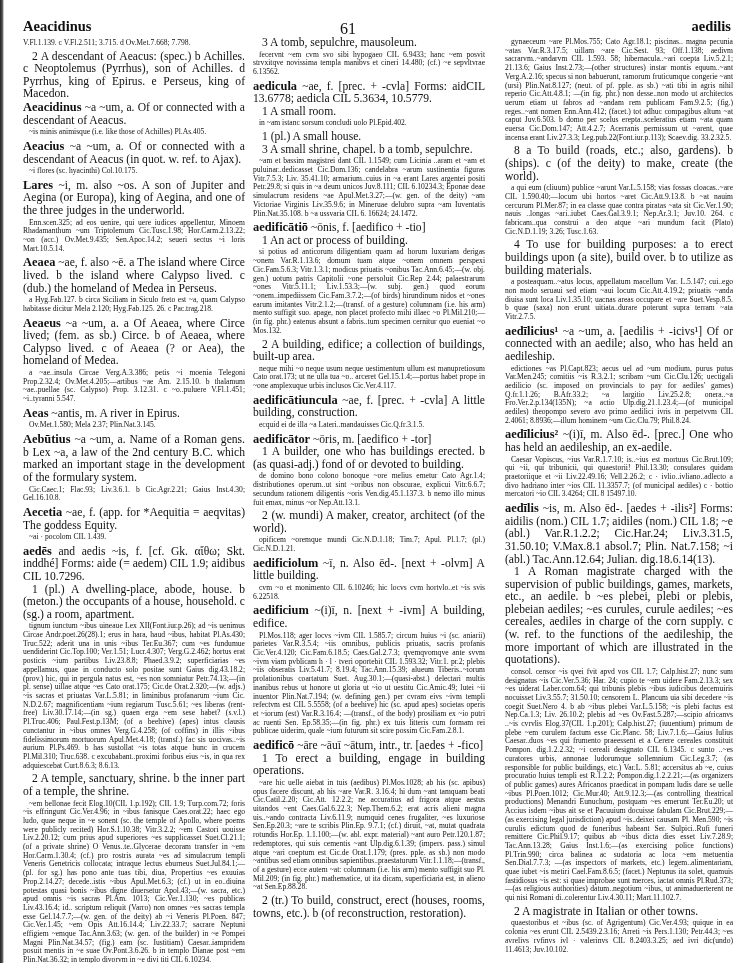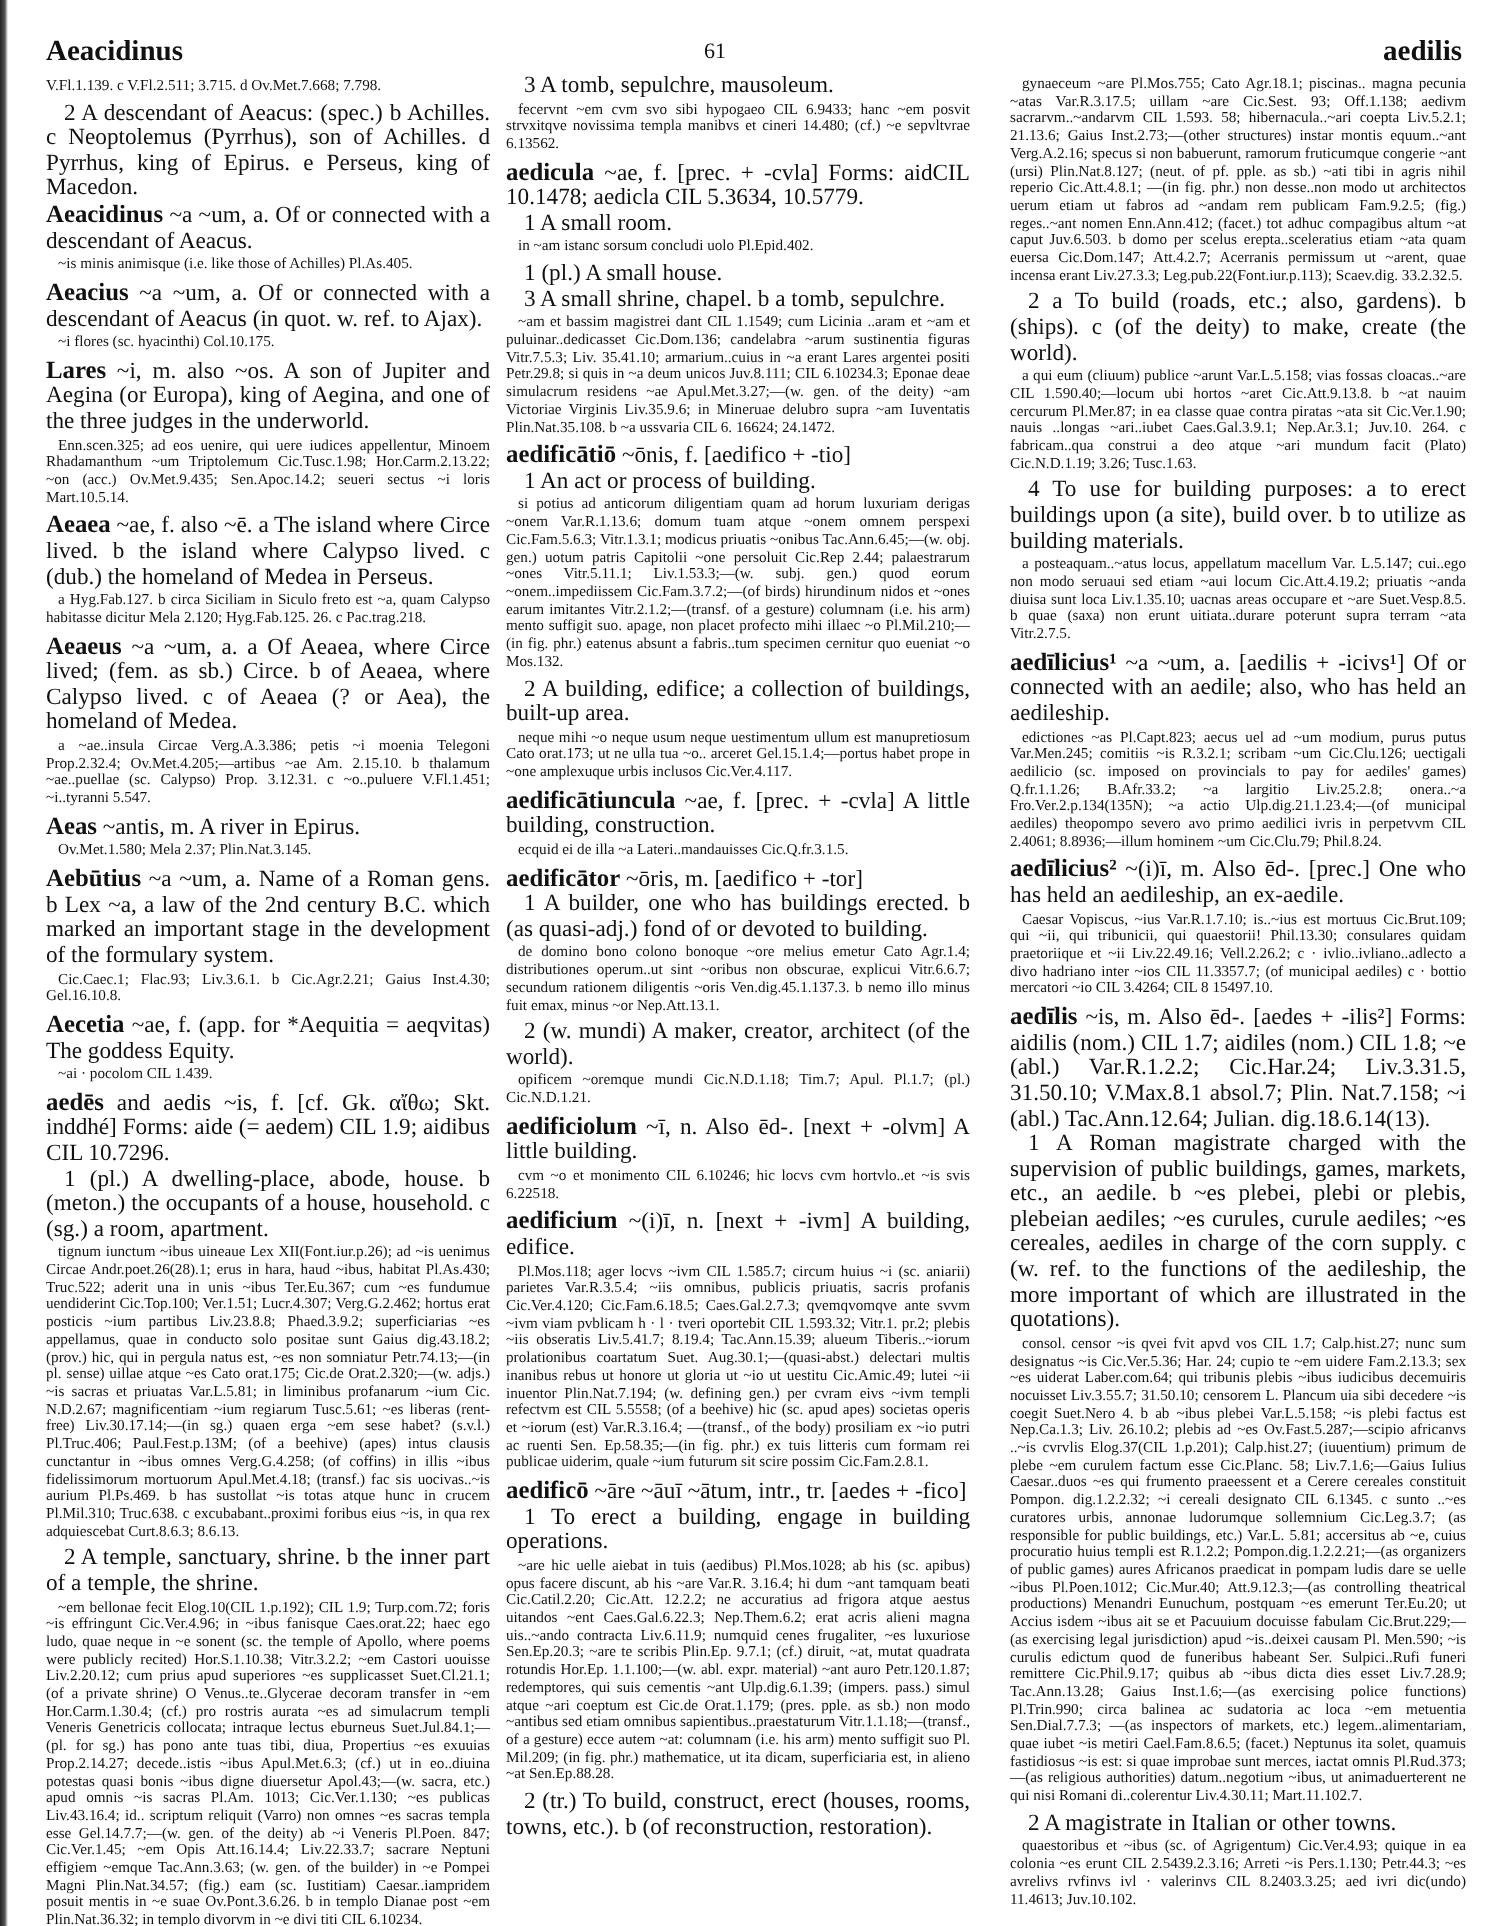--- a/index.html
+++ b/index.html
@@ -1,21 +1,21 @@
 <!DOCTYPE html>
 <html><head>
 <meta charset="utf-8">
 <style>
   html,body{margin:0;padding:0;background:#fff;}
   body{width:750px;height:963px;position:relative;overflow:hidden;font-family:"DejaVu Serif","Liberation Serif",serif;color:#111;}
   .binding{position:absolute;left:0;top:0;width:4px;height:963px;background:linear-gradient(90deg,#222 0,#555 60%,#fff 100%);}
   .hdr{position:absolute;top:18px;font-family:"Liberation Serif","DejaVu Serif",serif;font-weight:bold;font-size:14.5px;}
   .hdr.left{left:23px;}
   .hdr.right{right:19px;}
-  .pgnum{position:absolute;top:20px;left:352px;font-family:"Liberation Serif",serif;font-size:11px;}
+  .pgnum{position:absolute;top:20px;left:340px;font-family:"Liberation Serif",serif;font-size:16px;}
   .col{position:absolute;top:38px;font-family:"Liberation Serif","DejaVu Serif",serif;color:#111;}
   .col.c1{left:23px;width:222px;}
   .col.c2{left:253px;width:232px;top:37px;}
   .col.c3{left:505px;width:228px;top:37px;}
   .entry{margin:0 0 4px 0;}
   .def{font-size:11.6px;line-height:12.6px;text-align:justify;margin:0;}
   .def.ind{text-indent:9px;}
   .cit{font-size:7.6px;line-height:8.7px;text-align:justify;margin:1px 0 3px 0;text-indent:6px;}
   .cit.noind{text-indent:0;}
   .hw{font-weight:bold;font-size:12.4px;}
@@ -50,21 +50,21 @@
     <p class="cit">~ai · pocolom CIL 1.439.</p>
     <p class="def entry"><span class="hw">aedēs</span><span> and aedis ~is, f. [cf. Gk. αἴθω; Skt. inddhé] Forms: aide (= aedem) CIL 1.9; aidibus CIL 10.7296.</span></p>
     <p class="def ind">1 (pl.) A dwelling-place, abode, house. b (meton.) the occupants of a house, household. c (sg.) a room, apartment.</p>
     <p class="cit">tignum iunctum ~ibus uineaue Lex XII(Font.iur.p.26); ad ~is uenimus Circae Andr.poet.26(28).1; erus in hara, haud ~ibus, habitat Pl.As.430; Truc.522; aderit una in unis ~ibus Ter.Eu.367; cum ~es fundumue uendiderint Cic.Top.100; Ver.1.51; Lucr.4.307; Verg.G.2.462; hortus erat posticis ~ium partibus Liv.23.8.8; Phaed.3.9.2; superficiarias ~es appellamus, quae in conducto solo positae sunt Gaius dig.43.18.2; (prov.) hic, qui in pergula natus est, ~es non somniatur Petr.74.13;—(in pl. sense) uillae atque ~es Cato orat.175; Cic.de Orat.2.320;—(w. adjs.) ~is sacras et priuatas Var.L.5.81; in liminibus profanarum ~ium Cic. N.D.2.67; magnificentiam ~ium regiarum Tusc.5.61; ~es liberas (rent-free) Liv.30.17.14;—(in sg.) quaen erga ~em sese habet? (s.v.l.) Pl.Truc.406; Paul.Fest.p.13M; (of a beehive) (apes) intus clausis cunctantur in ~ibus omnes Verg.G.4.258; (of coffins) in illis ~ibus fidelissimorum mortuorum Apul.Met.4.18; (transf.) fac sis uocivas..~is aurium Pl.Ps.469.   b has sustollat ~is totas atque hunc in crucem Pl.Mil.310; Truc.638.   c excubabant..proximi foribus eius ~is, in qua rex adquiescebat Curt.8.6.3; 8.6.13.</p>
     <p class="def ind">2 A temple, sanctuary, shrine. b the inner part of a temple, the shrine.</p>
     <p class="cit">~em bellonae fecit Elog.10(CIL 1.p.192); CIL 1.9; Turp.com.72; foris ~is effringunt Cic.Ver.4.96; in ~ibus fanisque Caes.orat.22; haec ego ludo, quae neque in ~e sonent (sc. the temple of Apollo, where poems were publicly recited) Hor.S.1.10.38; Vitr.3.2.2; ~em Castori uouisse Liv.2.20.12; cum prius apud superiores ~es supplicasset Suet.Cl.21.1; (of a private shrine) O Venus..te..Glycerae decoram transfer in ~em Hor.Carm.1.30.4; (cf.) pro rostris aurata ~es ad simulacrum templi Veneris Genetricis collocata; intraque lectus eburneus Suet.Jul.84.1;—(pl. for sg.) has pono ante tuas tibi, diua, Propertius ~es exuuias Prop.2.14.27; decede..istis ~ibus Apul.Met.6.3; (cf.) ut in eo..diuina potestas quasi bonis ~ibus digne diuersetur Apol.43;—(w. sacra, etc.) apud omnis ~is sacras Pl.Am. 1013; Cic.Ver.1.130; ~es publicas Liv.43.16.4; id.. scriptum reliquit (Varro) non omnes ~es sacras templa esse Gel.14.7.7;—(w. gen. of the deity) ab ~i Veneris Pl.Poen. 847; Cic.Ver.1.45; ~em Opis Att.16.14.4; Liv.22.33.7; sacrare Neptuni effigiem ~emque Tac.Ann.3.63; (w. gen. of the builder) in ~e Pompei Magni Plin.Nat.34.57; (fig.) eam (sc. Iustitiam) Caesar..iampridem posuit mentis in ~e suae Ov.Pont.3.6.26.   b in templo Dianae post ~em Plin.Nat.36.32; in templo divorvm in ~e divi titi CIL 6.10234.</p>
   </div>
 <div class="col c2">
     <p class="def ind">3 A tomb, sepulchre, mausoleum.</p>
     <p class="cit">fecervnt ~em cvm svo sibi hypogaeo CIL 6.9433; hanc ~em posvit strvxitqve novissima templa manibvs et cineri 14.480; (cf.) ~e sepvltvrae 6.13562.</p>
-    <p class="def entry"><span class="hw">aedicula</span><span> ~ae, f. [prec. + -cvla] Forms: aidCIL 10.1478; aedicla CIL 5.3634, 10.5779.</span></p>
+    <p class="def entry"><span class="hw">aedicula</span><span> ~ae, f. [prec. + -cvla] Forms: aidCIL 13.6778; aedicla CIL 5.3634, 10.5779.</span></p>
     <p class="def ind">1 A small room.</p>
     <p class="cit">in ~am istanc sorsum concludi uolo Pl.Epid.402.</p>
     <p class="def ind">1 (pl.) A small house.</p>
     <p class="def ind">3 A small shrine, chapel. b a tomb, sepulchre.</p>
     <p class="cit">~am et bassim magistrei dant CIL 1.1549; cum Licinia ..aram et ~am et puluinar..dedicasset Cic.Dom.136; candelabra ~arum sustinentia figuras Vitr.7.5.3; Liv. 35.41.10; armarium..cuius in ~a erant Lares argentei positi Petr.29.8; si quis in ~a deum unicos Juv.8.111; CIL 6.10234.3; Eponae deae simulacrum residens ~ae Apul.Met.3.27;—(w. gen. of the deity) ~am Victoriae Virginis Liv.35.9.6; in Mineruae delubro supra ~am Iuventatis Plin.Nat.35.108.   b ~a ussvaria CIL 6. 16624; 24.1472.</p>
     <p class="def entry"><span class="hw">aedificātiō</span><span> ~ōnis, f. [aedifico + -tio]</span></p>
     <p class="def ind">1 An act or process of building.</p>
     <p class="cit">si potius ad anticorum diligentiam quam ad horum luxuriam derigas ~onem Var.R.1.13.6; domum tuam atque ~onem omnem perspexi Cic.Fam.5.6.3; Vitr.1.3.1; modicus priuatis ~onibus Tac.Ann.6.45;—(w. obj. gen.) uotum patris Capitolii ~one persoluit Cic.Rep 2.44; palaestrarum ~ones Vitr.5.11.1; Liv.1.53.3;—(w. subj. gen.) quod eorum ~onem..impediissem Cic.Fam.3.7.2;—(of birds) hirundinum nidos et ~ones earum imitantes Vitr.2.1.2;—(transf. of a gesture) columnam (i.e. his arm) mento suffigit suo. apage, non placet profecto mihi illaec ~o Pl.Mil.210;—(in fig. phr.) eatenus absunt a fabris..tum specimen cernitur quo eueniat ~o Mos.132.</p>
     <p class="def ind">2 A building, edifice; a collection of buildings, built-up area.</p>
     <p class="cit">neque mihi ~o neque usum neque uestimentum ullum est manupretiosum Cato orat.173; ut ne ulla tua ~o.. arceret Gel.15.1.4;—portus habet prope in ~one amplexuque urbis inclusos Cic.Ver.4.117.</p>
@@ -79,21 +79,21 @@
     <p class="cit">cvm ~o et monimento CIL 6.10246; hic locvs cvm hortvlo..et ~is svis 6.22518.</p>
     <p class="def entry"><span class="hw">aedificium</span><span> ~(i)ī, n. [next + -ivm] A building, edifice.</span></p>
     <p class="cit">Pl.Mos.118; ager locvs ~ivm CIL 1.585.7; circum huius ~i (sc. aniarii) parietes Var.R.3.5.4; ~iis omnibus, publicis priuatis, sacris profanis Cic.Ver.4.120; Cic.Fam.6.18.5; Caes.Gal.2.7.3; qvemqvomqve ante svvm ~ivm viam pvblicam h · l · tveri oportebit CIL 1.593.32; Vitr.1. pr.2; plebis ~iis obseratis Liv.5.41.7; 8.19.4; Tac.Ann.15.39; alueum Tiberis..~iorum prolationibus coartatum Suet. Aug.30.1;—(quasi-abst.) delectari multis inanibus rebus ut honore ut gloria ut ~io ut uestitu Cic.Amic.49; lutei ~ii inuentor Plin.Nat.7.194; (w. defining gen.) per cvram eivs ~ivm templi refectvm est CIL 5.5558; (of a beehive) hic (sc. apud apes) societas operis et ~iorum (est) Var.R.3.16.4; —(transf., of the body) prosiliam ex ~io putri ac ruenti Sen. Ep.58.35;—(in fig. phr.) ex tuis litteris cum formam rei publicae uiderim, quale ~ium futurum sit scire possim Cic.Fam.2.8.1.</p>
     <p class="def entry"><span class="hw">aedificō</span><span> ~āre ~āuī ~ātum, intr., tr. [aedes + -fico]</span></p>
     <p class="def ind">1 To erect a building, engage in building operations.</p>
     <p class="cit">~are hic uelle aiebat in tuis (aedibus) Pl.Mos.1028; ab his (sc. apibus) opus facere discunt, ab his ~are Var.R. 3.16.4; hi dum ~ant tamquam beati Cic.Catil.2.20; Cic.Att. 12.2.2; ne accuratius ad frigora atque aestus uitandos ~ent Caes.Gal.6.22.3; Nep.Them.6.2; erat acris alieni magna uis..~ando contracta Liv.6.11.9; numquid cenes frugaliter, ~es luxuriose Sen.Ep.20.3; ~are te scribis Plin.Ep. 9.7.1; (cf.) diruit, ~at, mutat quadrata rotundis Hor.Ep. 1.1.100;—(w. abl. expr. material) ~ant auro Petr.120.1.87; redemptores, qui suis cementis ~ant Ulp.dig.6.1.39; (impers. pass.) simul atque ~ari coeptum est Cic.de Orat.1.179; (pres. pple. as sb.) non modo ~antibus sed etiam omnibus sapientibus..praestaturum Vitr.1.1.18;—(transf., of a gesture) ecce autem ~at: columnam (i.e. his arm) mento suffigit suo Pl. Mil.209; (in fig. phr.) mathematice, ut ita dicam, superficiaria est, in alieno ~at Sen.Ep.88.28.</p>
     <p class="def ind">2 (tr.) To build, construct, erect (houses, rooms, towns, etc.). b (of reconstruction, restoration).</p>
   </div>
 <div class="col c3">
     <p class="cit">gynaeceum ~are Pl.Mos.755; Cato Agr.18.1; piscinas.. magna pecunia ~atas Var.R.3.17.5; uillam ~are Cic.Sest. 93; Off.1.138; aedivm sacrarvm..~andarvm CIL 1.593. 58; hibernacula..~ari coepta Liv.5.2.1; 21.13.6; Gaius Inst.2.73;—(other structures) instar montis equum..~ant Verg.A.2.16; specus si non babuerunt, ramorum fruticumque congerie ~ant (ursi) Plin.Nat.8.127; (neut. of pf. pple. as sb.) ~ati tibi in agris nihil reperio Cic.Att.4.8.1; —(in fig. phr.) non desse..non modo ut architectos uerum etiam ut fabros ad ~andam rem publicam Fam.9.2.5; (fig.) reges..~ant nomen Enn.Ann.412; (facet.) tot adhuc compagibus altum ~at caput Juv.6.503.   b domo per scelus erepta..sceleratius etiam ~ata quam euersa Cic.Dom.147; Att.4.2.7; Acerranis permissum ut ~arent, quae incensa erant Liv.27.3.3; Leg.pub.22(Font.iur.p.113); Scaev.dig. 33.2.32.5.</p>
-    <p class="def ind">2 a To build (roads, etc.; also, gardens). b (ships). c (of the deity) to make, create (the world).</p>
+    <p class="def ind">8 a To build (roads, etc.; also, gardens). b (ships). c (of the deity) to make, create (the world).</p>
     <p class="cit">a qui eum (cliuum) publice ~arunt Var.L.5.158; vias fossas cloacas..~are CIL 1.590.40;—locum ubi hortos ~aret Cic.Att.9.13.8.   b ~at nauim cercurum Pl.Mer.87; in ea classe quae contra piratas ~ata sit Cic.Ver.1.90; nauis ..longas ~ari..iubet Caes.Gal.3.9.1; Nep.Ar.3.1; Juv.10. 264.   c fabricam..qua construi a deo atque ~ari mundum facit (Plato) Cic.N.D.1.19; 3.26; Tusc.1.63.</p>
     <p class="def ind">4 To use for building purposes: a to erect buildings upon (a site), build over. b to utilize as building materials.</p>
     <p class="cit">a posteaquam..~atus locus, appellatum macellum Var. L.5.147; cui..ego non modo seruaui sed etiam ~aui locum Cic.Att.4.19.2; priuatis ~anda diuisa sunt loca Liv.1.35.10; uacnas areas occupare et ~are Suet.Vesp.8.5.   b quae (saxa) non erunt uitiata..durare poterunt supra terram ~ata Vitr.2.7.5.</p>
     <p class="def entry"><span class="hw">aedīlicius¹</span><span> ~a ~um, a. [aedilis + -icivs¹] Of or connected with an aedile; also, who has held an aedileship.</span></p>
     <p class="cit">edictiones ~as Pl.Capt.823; aecus uel ad ~um modium, purus putus Var.Men.245; comitiis ~is R.3.2.1; scribam ~um Cic.Clu.126; uectigali aedilicio (sc. imposed on provincials to pay for aediles' games) Q.fr.1.1.26; B.Afr.33.2; ~a largitio Liv.25.2.8; onera..~a Fro.Ver.2.p.134(135N); ~a actio Ulp.dig.21.1.23.4;—(of municipal aediles) theopompo severo avo primo aedilici ivris in perpetvvm CIL 2.4061; 8.8936;—illum hominem ~um Cic.Clu.79; Phil.8.24.</p>
     <p class="def entry"><span class="hw">aedīlicius²</span><span> ~(i)ī, m. Also ēd-. [prec.] One who has held an aedileship, an ex-aedile.</span></p>
     <p class="cit">Caesar Vopiscus, ~ius Var.R.1.7.10; is..~ius est mortuus Cic.Brut.109; qui ~ii, qui tribunicii, qui quaestorii! Phil.13.30; consulares quidam praetoriique et ~ii Liv.22.49.16; Vell.2.26.2; c · ivlio..ivliano..adlecto a divo hadriano inter ~ios CIL 11.3357.7; (of municipal aediles) c · bottio mercatori ~io CIL 3.4264; CIL 8 15497.10.</p>
     <p class="def entry"><span class="hw">aedīlis</span><span> ~is, m. Also ēd-. [aedes + -ilis²] Forms: aidilis (nom.) CIL 1.7; aidiles (nom.) CIL 1.8; ~e (abl.) Var.R.1.2.2; Cic.Har.24; Liv.3.31.5, 31.50.10; V.Max.8.1 absol.7; Plin. Nat.7.158; ~i (abl.) Tac.Ann.12.64; Julian. dig.18.6.14(13).</span></p>
     <p class="def ind">1 A Roman magistrate charged with the supervision of public buildings, games, markets, etc., an aedile. b ~es plebei, plebi or plebis, plebeian aediles; ~es curules, curule aediles; ~es cereales, aediles in charge of the corn supply. c (w. ref. to the functions of the aedileship, the more important of which are illustrated in the quotations).</p>
     <p class="cit">consol. censor ~is qvei fvit apvd vos CIL 1.7; Calp.hist.27; nunc sum designatus ~is Cic.Ver.5.36; Har. 24; cupio te ~em uidere Fam.2.13.3; sex ~es uiderat Laber.com.64; qui tribunis plebis ~ibus iudicibus decemuiris nocuisset Liv.3.55.7; 31.50.10; censorem L. Plancum uia sibi decedere ~is coegit Suet.Nero 4.   b ab ~ibus plebei Var.L.5.158; ~is plebi factus est Nep.Ca.1.3; Liv. 26.10.2; plebis ad ~es Ov.Fast.5.287;—scipio africanvs ..~is cvrvlis Elog.37(CIL 1.p.201); Calp.hist.27; (iuuentium) primum de plebe ~em curulem factum esse Cic.Planc. 58; Liv.7.1.6;—Gaius Iulius Caesar..duos ~es qui frumento praeessent et a Cerere cereales constituit Pompon. dig.1.2.2.32; ~i cereali designato CIL 6.1345.   c sunto ..~es curatores urbis, annonae ludorumque sollemnium Cic.Leg.3.7; (as responsible for public buildings, etc.) Var.L. 5.81; accersitus ab ~e, cuius procuratio huius templi est R.1.2.2; Pompon.dig.1.2.2.21;—(as organizers of public games) aures Africanos praedicat in pompam ludis dare se uelle ~ibus Pl.Poen.1012; Cic.Mur.40; Att.9.12.3;—(as controlling theatrical productions) Menandri Eunuchum, postquam ~es emerunt Ter.Eu.20; ut Accius isdem ~ibus ait se et Pacuuium docuisse fabulam Cic.Brut.229;—(as exercising legal jurisdiction) apud ~is..deixei causam Pl. Men.590; ~is curulis edictum quod de funeribus habeant Ser. Sulpici..Rufi funeri remittere Cic.Phil.9.17; quibus ab ~ibus dicta dies esset Liv.7.28.9; Tac.Ann.13.28; Gaius Inst.1.6;—(as exercising police functions) Pl.Trin.990; circa balinea ac sudatoria ac loca ~em metuentia Sen.Dial.7.7.3; —(as inspectors of markets, etc.) legem..alimentariam, quae iubet ~is metiri Cael.Fam.8.6.5; (facet.) Neptunus ita solet, quamuis fastidiosus ~is est: si quae improbae sunt merces, iactat omnis Pl.Rud.373;—(as religious authorities) datum..negotium ~ibus, ut animaduerterent ne qui nisi Romani di..colerentur Liv.4.30.11; Mart.11.102.7.</p>

